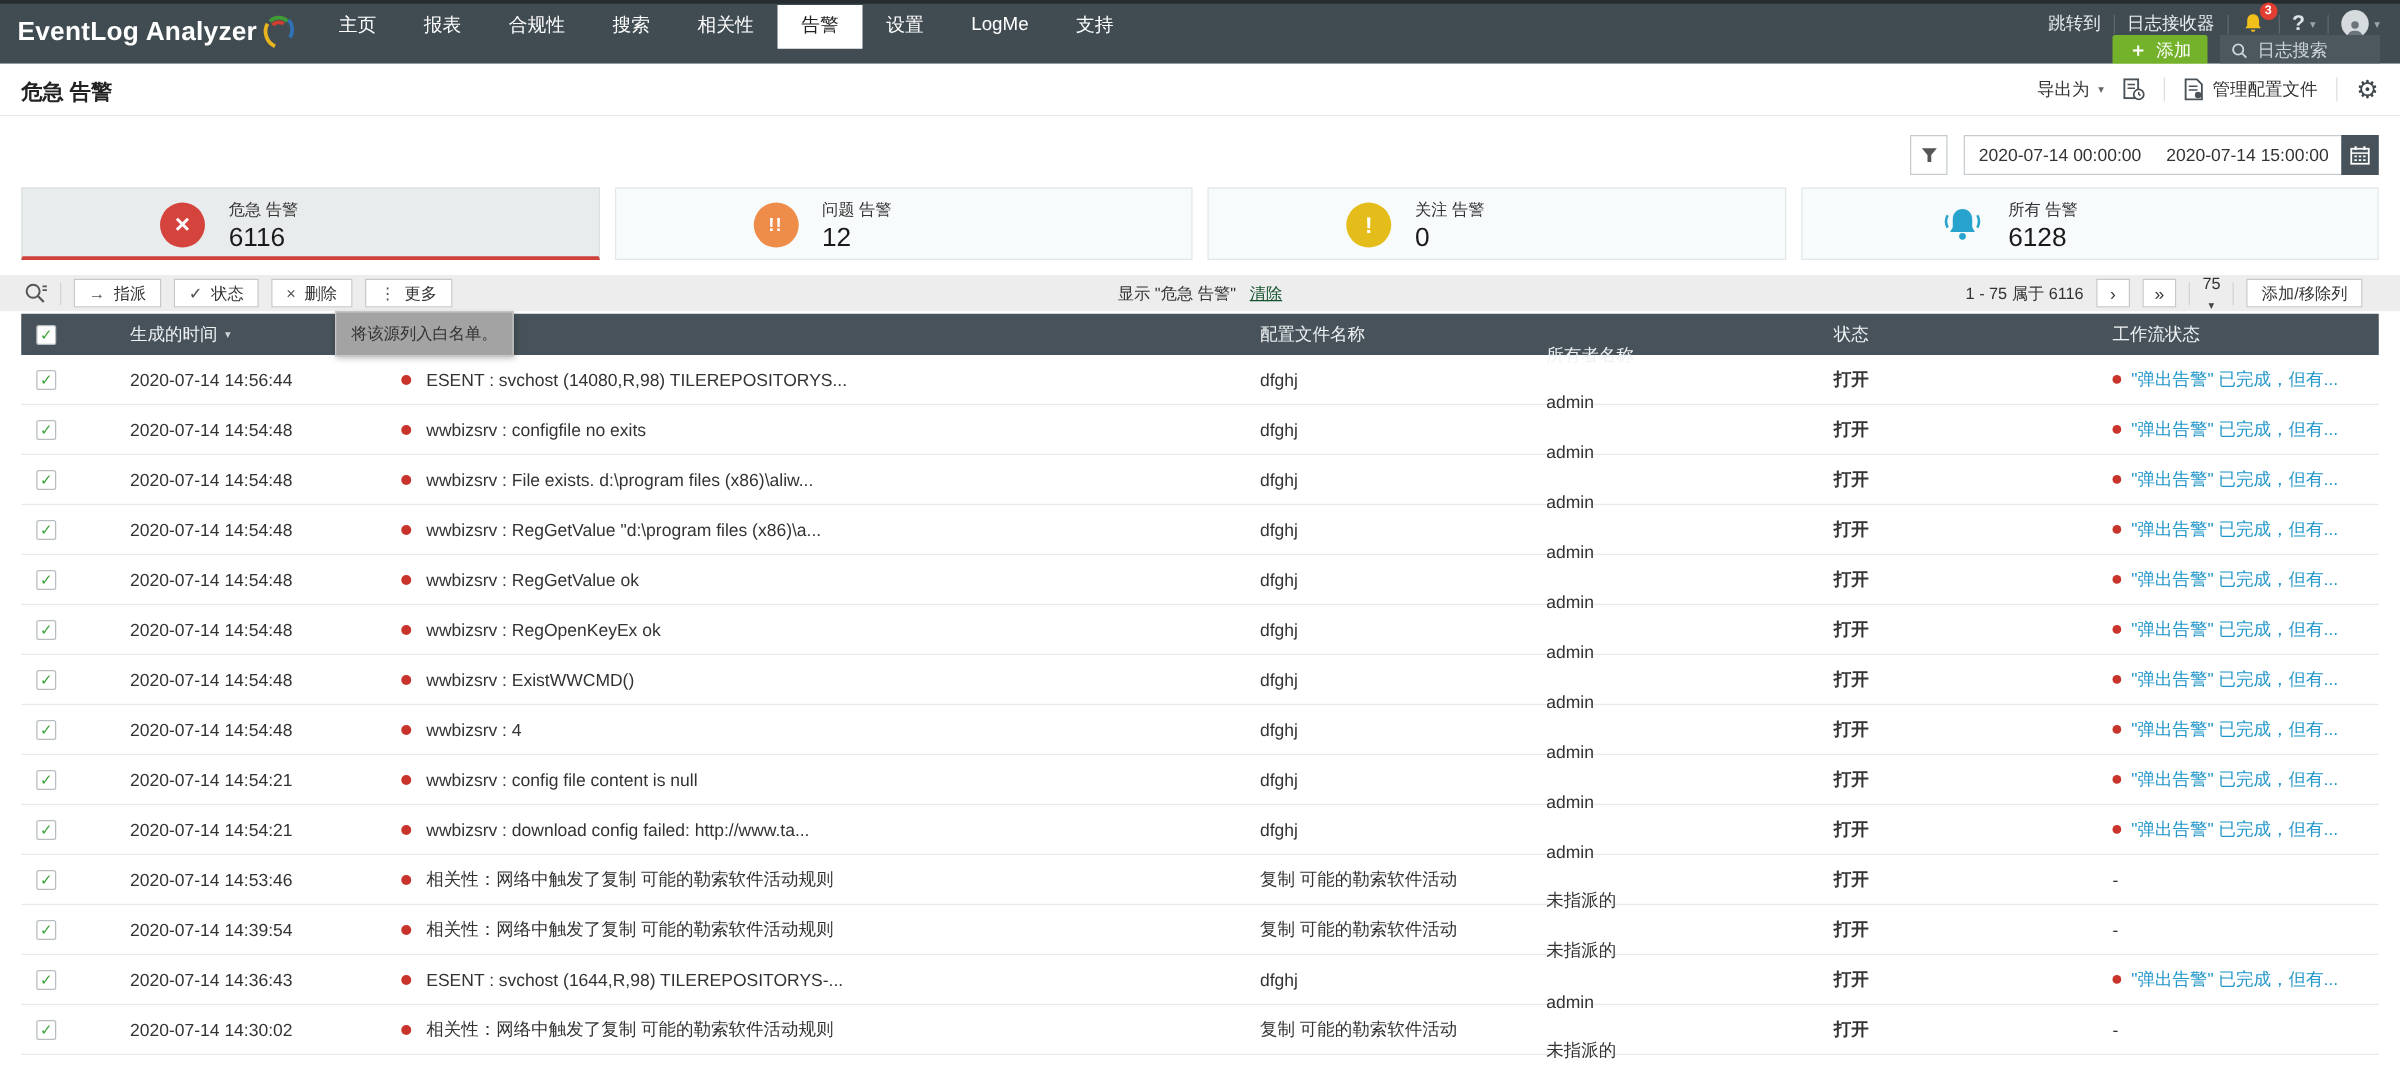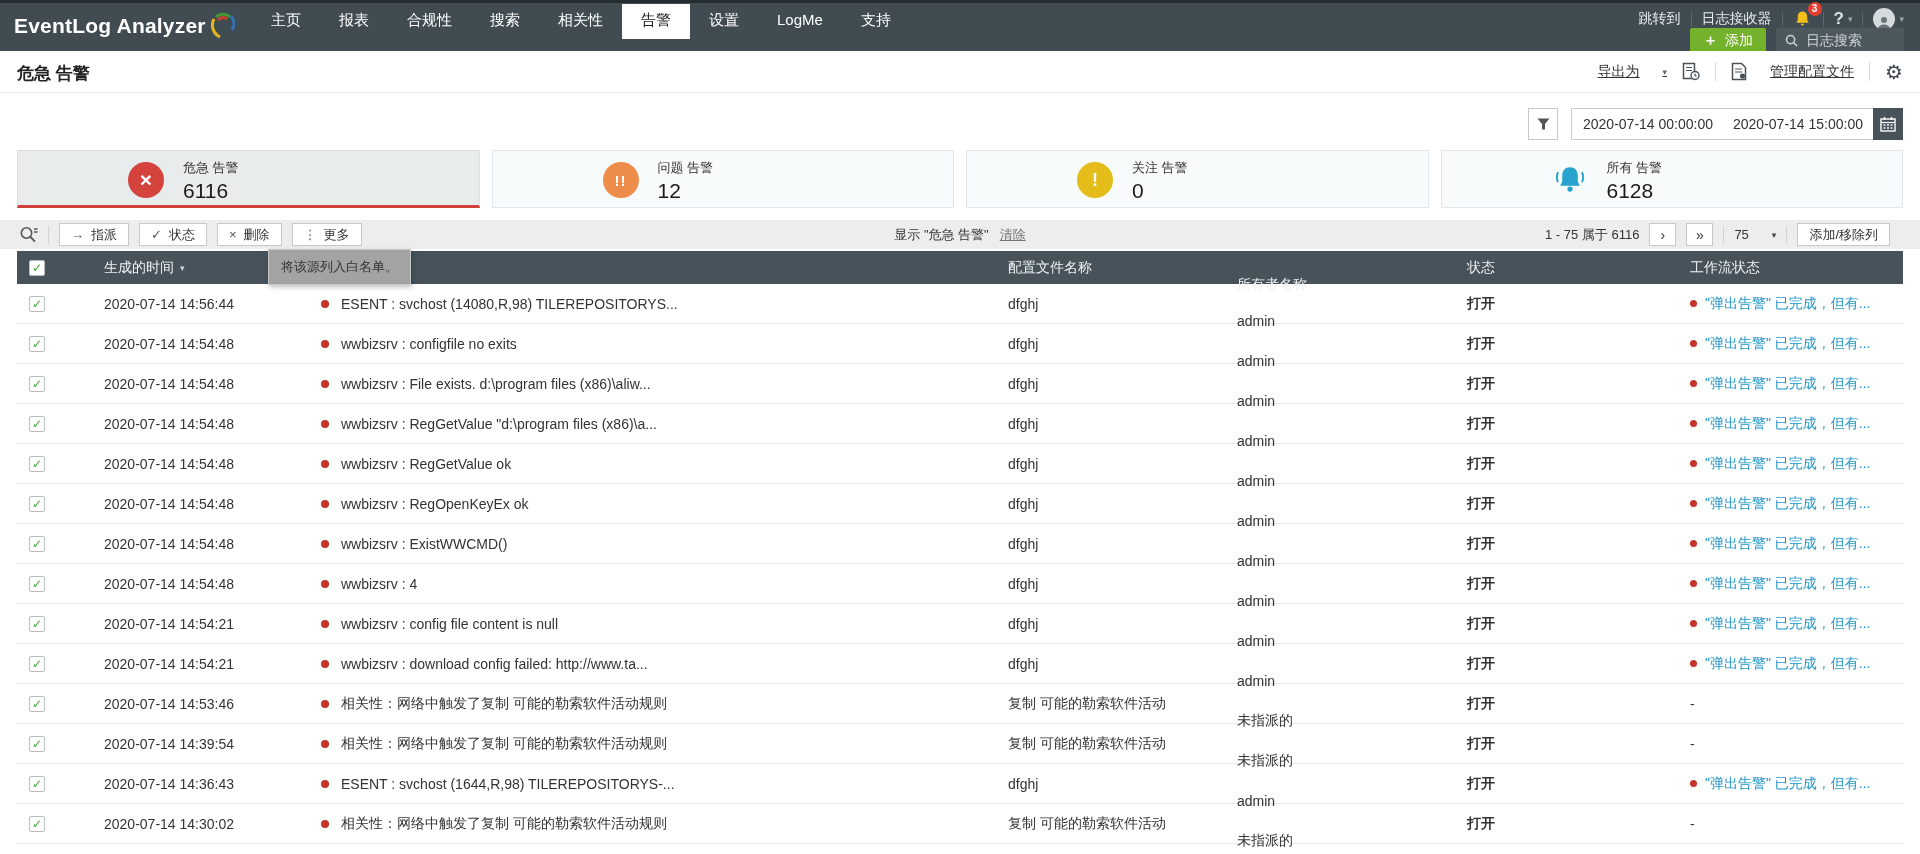--- a/index.html
+++ b/index.html
@@ -30,21 +30,21 @@
   .nav-right-bottom { position:absolute; top:28px; right:16px; display:flex; align-items:center; gap:10px; }
   .add-btn { background:#74b22b; color:#fff; font-size:14px; height:25px; padding:0 13px; border:none; border-radius:2px;
     display:flex; align-items:center; gap:7px; cursor:pointer; }
   .add-plus { font-size:15px; font-weight:bold; }
   .log-search { background:#4d585e; height:25px; width:128px; display:flex; align-items:center; gap:8px; padding:0 9px;
     color:#ccd5d9; font-size:14px; cursor:text; }
   
   .title-bar { position:absolute; top:51px; left:0; width:1920px; height:42px; background:#fff; border-bottom:1px solid #e4e6e8; }
   .page-title { position:absolute; left:17px; top:11px; margin:0; font-size:17px; font-weight:bold; color:#222; }
   .title-actions { position:absolute; right:17px; top:0; height:100%; display:flex; align-items:center; gap:15px; font-size:14px; color:#333; }
-  .title-actions .item { display:flex; align-items:center; gap:23px; cursor:pointer;text-decoration:underline; }
+  .title-actions .item { display:flex; align-items:center; gap:7px; cursor:pointer; }
   .vdiv2 { width:1px; height:19px; background:#d9dde0; }
   .gear { font-size:20px; color:#3e464b; cursor:pointer; line-height:20px; }
   
   .content { position:absolute; top:93px; left:0; width:1920px; bottom:0; background:#fff; }
   .date-row { position:absolute; top:15px; right:17px; display:flex; gap:13px; }
   .filter-btn { width:30px; height:32px; border:1px solid #c6ccd0; background:#fff; display:flex; align-items:center; justify-content:center; cursor:pointer; }
   .date-input { width:332px; height:32px; border:1px solid #c6ccd0; background:#fff; position:relative; display:flex; align-items:center; padding-left:11px; gap:20px; font-size:14px; color:#333; cursor:text; }
   .cal-btn { position:absolute; right:-1px; top:-1px; width:30px; height:32px; background:#47525a; border:none; display:flex; align-items:center; justify-content:center; cursor:pointer; }
   
   .cards { position:absolute; top:57px; left:17px; width:1886px; display:flex; gap:12px; }
@@ -60,25 +60,25 @@
   .card-label { font-size:13px; color:#333; }
   .card-value { font-size:21px; font-weight:normal; color:#1a1a1a; margin-top:2px; }
   
   .toolbar { position:absolute; top:127px; left:0; width:1920px; height:29px; background:#ededee; display:flex; align-items:center; }
   .tb-left { display:flex; align-items:center; gap:10px; margin-left:19px; }
   .vdiv3 { width:1px; height:18px; background:#d1d3d4; }
   .tb-btn { background:#fff; border:1px solid #c5c9cb; height:23px; padding:0 11px; font-size:13px; color:#333;
     display:flex; align-items:center; gap:7px; cursor:pointer; white-space:nowrap; }
   .tb-ic { color:#555; font-size:13px; }
   .tb-center { position:absolute; left:50%; transform:translateX(-50%); font-size:13px; color:#333; display:flex; gap:11px; align-items:center; }
-  .clear-link { color:#737373; text-decoration:underline; cursor:pointer; }
+  .clear-link { color:#14532d; text-decoration:underline; cursor:pointer; }
   .tb-right { margin-left:auto; margin-right:30px; display:flex; align-items:center; gap:10px; font-size:13px; color:#333; }
   .pg-btn { width:27px; height:23px; background:#fff; border:1px solid #c5c9cb; font-size:14px; color:#333; cursor:pointer;
     display:flex; align-items:center; justify-content:center; padding:0; }
-  .pgsize { display:flex; align-items:center; gap:23px; cursor:pointer; }
+  .pgsize { display:flex; align-items:center; gap:5px; cursor:pointer;flex-direction:column; }
   
   .more-dropdown { position:absolute; top:156px; left:268px; background:#a3a3a3; border:1px solid #c9c9c9;
     box-shadow:1px 2px 5px rgba(0,0,0,.25); padding:8px 12px; font-size:13px; color:#333; z-index:6; cursor:pointer; white-space:nowrap; }
   
   .table { position:absolute; top:158px; left:17px; width:1886px; }
   .thead { display:flex; background:#47525a; color:#eef2f4; height:33px; align-items:center; font-size:14px; }
   .trow { display:flex; height:40px; align-items:center; border-bottom:1px solid #e9e9e9; font-size:14px; color:#333; background:#fff; }
   .cell { white-space:nowrap; overflow:hidden; }
   .c0 { width:78px; padding-left:12px; }
   .c1 { width:220px; padding-left:9px; display:flex; align-items:center; gap:6px; }

